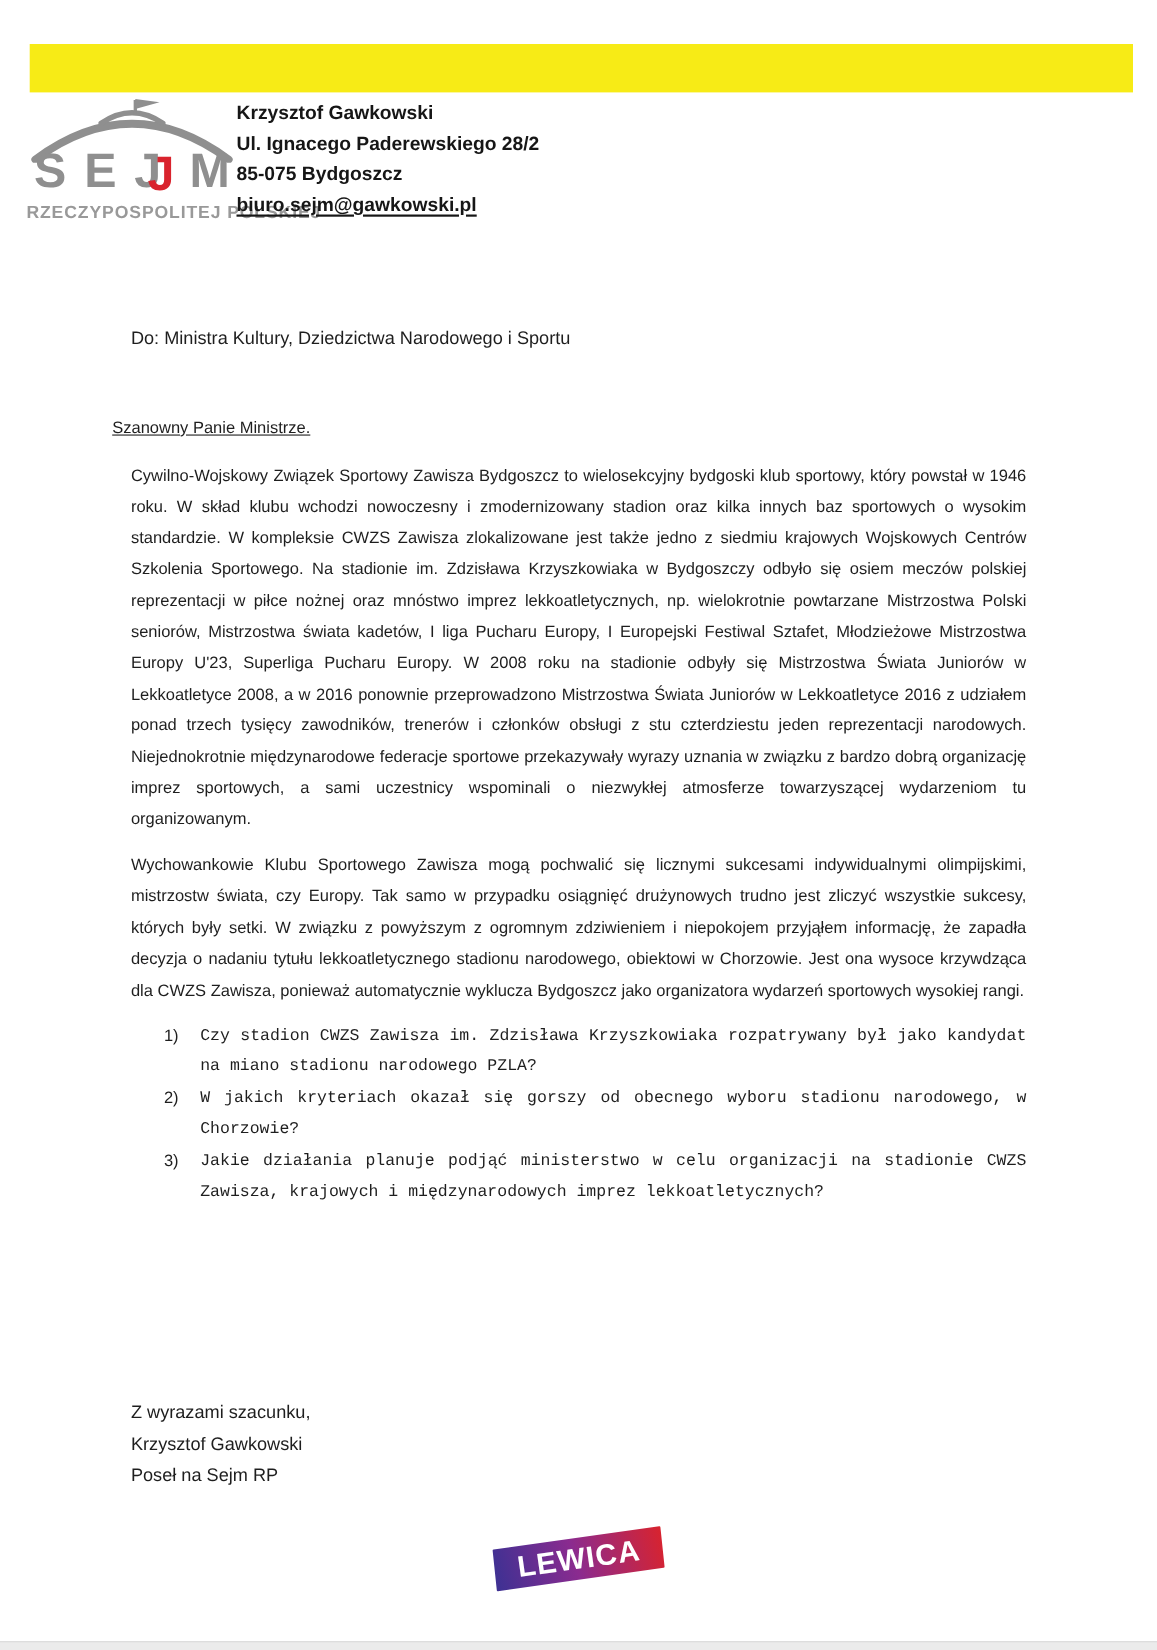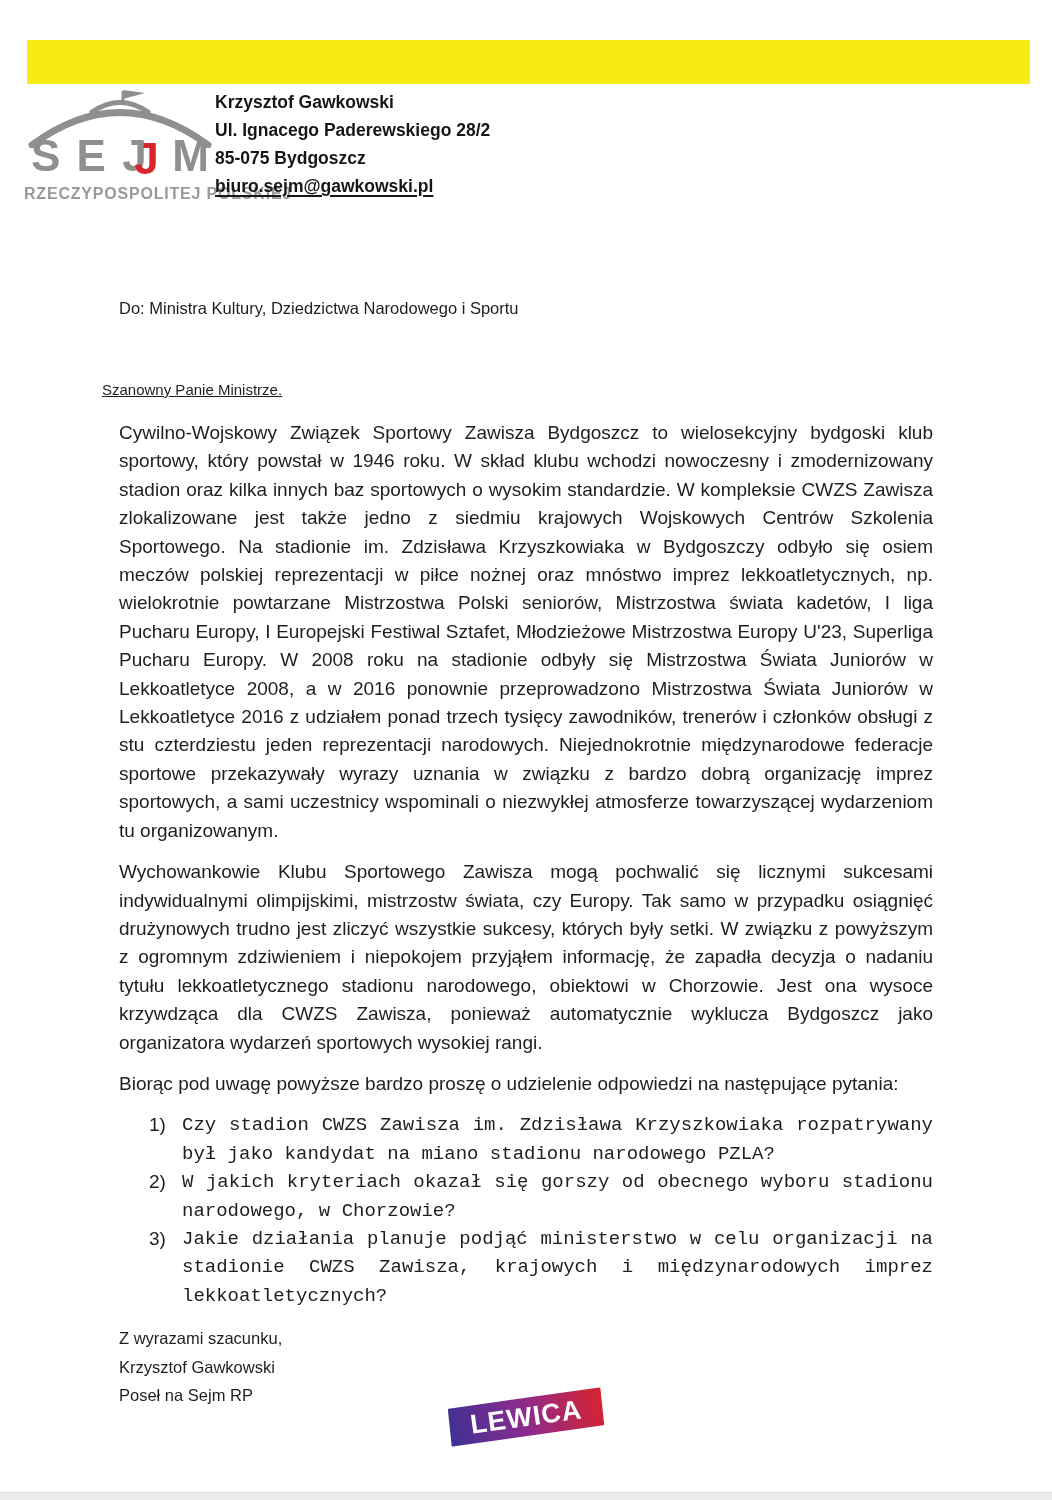--- a/index.html
+++ b/index.html
@@ -53,30 +53,30 @@
   .letterhead .email{text-decoration:underline;text-decoration-thickness:2px;text-underline-offset:3px;}
   
   .title{
     position:absolute;left:119px;top:255px;
     font-size:18.5px;font-weight:bold;color:#141414;
   }
   .recipient{position:absolute;left:119px;top:299px;font-size:16.5px;}
   .salutation{position:absolute;left:102px;top:381px;font-size:15px;text-decoration:underline;}
   .content{
     position:absolute;left:119px;top:419px;width:814px;
-    font-size:19px;line-height:28.4px;text-align:justify;
+    font-size:15px;line-height:28.4px;text-align:justify;
   }
   .content p{margin:0 0 13px 0;}
   .content .intro{text-align:left;}
   ol.questions{list-style:none;margin:2px 0 0 0;padding:0;}
   ol.questions li{display:flex;margin:0;}
   ol.questions .q-num{flex:0 0 33px;padding-left:30px;box-sizing:content-box;}
   ol.questions .q-text{flex:1;text-align:justify;font-family:Liberation Mono, monospace;}
   .closing{
-    position:absolute;left:119px;top:1324px;
+    position:absolute;left:119px;top:1270px;
     font-size:16.5px;line-height:28.6px;
   }
   
   .lewica-logo{
     position:absolute;top:1398px;left:50%;margin-left:-77px;
     width:154px;height:38px;
     display:flex;align-items:center;justify-content:center;
     background:linear-gradient(80deg,var(--lewica-start) 0%,var(--lewica-mid) 48%,var(--lewica-end) 100%);
     transform:rotate(-8deg) skewX(-2deg);
     border-radius:1px;
@@ -124,21 +124,20 @@
     <div>85-075 Bydgoszcz</div>
     <div class="email">biuro.sejm@gawkowski.pl</div>
   </div>
 
   <div class="recipient">Do: Ministra Kultury, Dziedzictwa Narodowego i Sportu</div>
   <div class="salutation">Szanowny Panie Ministrze.</div>
 
   <div class="content">
     <p>Cywilno-Wojskowy Związek Sportowy Zawisza Bydgoszcz to wielosekcyjny bydgoski klub sportowy, który powstał w 1946 roku. W skład klubu wchodzi nowoczesny i zmodernizowany stadion oraz kilka innych baz sportowych o wysokim standardzie. W kompleksie CWZS Zawisza zlokalizowane jest także jedno z siedmiu krajowych Wojskowych Centrów Szkolenia Sportowego. Na stadionie im. Zdzisława Krzyszkowiaka w Bydgoszczy odbyło się osiem meczów polskiej reprezentacji w piłce nożnej oraz mnóstwo imprez lekkoatletycznych, np. wielokrotnie powtarzane Mistrzostwa Polski seniorów, Mistrzostwa świata kadetów, I liga Pucharu Europy, I Europejski Festiwal Sztafet, Młodzieżowe Mistrzostwa Europy U'23, Superliga Pucharu Europy. W 2008 roku na stadionie odbyły się Mistrzostwa Świata Juniorów w Lekkoatletyce 2008, a w 2016 ponownie przeprowadzono Mistrzostwa Świata Juniorów w Lekkoatletyce 2016 z udziałem ponad trzech tysięcy zawodników, trenerów i członków obsługi z stu czterdziestu jeden reprezentacji narodowych. Niejednokrotnie międzynarodowe federacje sportowe przekazywały wyrazy uznania w związku z bardzo dobrą organizację imprez sportowych, a sami uczestnicy wspominali o niezwykłej atmosferze towarzyszącej wydarzeniom tu organizowanym.</p>
     <p>Wychowankowie Klubu Sportowego Zawisza mogą pochwalić się licznymi sukcesami indywidualnymi olimpijskimi, mistrzostw świata, czy Europy. Tak samo w przypadku osiągnięć drużynowych trudno jest zliczyć wszystkie sukcesy, których były setki. W związku z powyższym z ogromnym zdziwieniem i niepokojem przyjąłem informację, że zapadła decyzja o nadaniu tytułu lekkoatletycznego stadionu narodowego, obiektowi w Chorzowie. Jest ona wysoce krzywdząca dla CWZS Zawisza, ponieważ automatycznie wyklucza Bydgoszcz jako organizatora wydarzeń sportowych wysokiej rangi.</p>
-    <p class="intro">Biorąc pod uwagę powyższe bardzo proszę o udzielenie odpowiedzi na następujące pytania:</p>
     <ol class="questions">
       <li>
         <span class="q-num">1)</span>
         <span class="q-text">Czy stadion CWZS Zawisza im. Zdzisława Krzyszkowiaka rozpatrywany był jako kandydat na miano stadionu narodowego PZLA?</span>
       </li>
       <li>
         <span class="q-num">2)</span>
         <span class="q-text">W jakich kryteriach okazał się gorszy od obecnego wyboru stadionu narodowego, w Chorzowie?</span>
       </li>
       <li>

